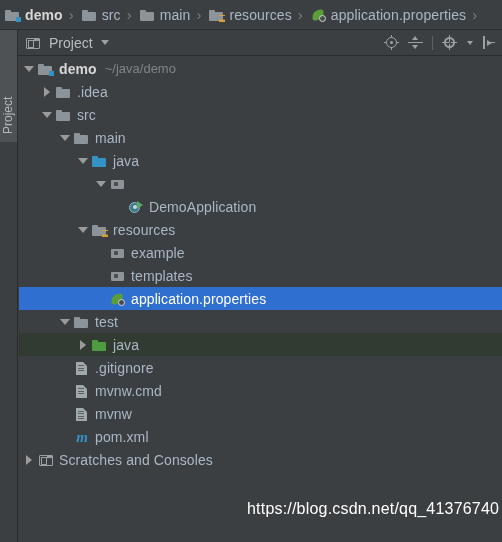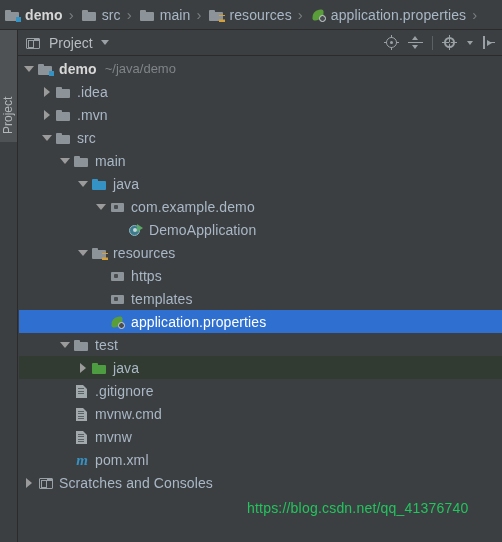--- a/index.html
+++ b/index.html
@@ -260,21 +260,21 @@
     border-top:3.5px solid transparent;border-bottom:3.5px solid transparent;
     border-left:5px solid #9aa1a6;
   }
   .ico-hide .ln { position:absolute; left:5px; top:7px; width:8px;height:1.4px;background:#9aa1a6;}
 
   .tw-tabico { width:16px;height:16px; position:relative; margin-left:7px;}
 
   
   .watermark {
     position:absolute; left:247px; top:500px;
-    font-size:14px; color:#22c55e; letter-spacing:.2px;
+    font-size:16px; color:#ffffff; letter-spacing:.2px;
     pointer-events:none;
     text-align:center;
   }
 </style>
 </head>
 <body>
 
 <div id="app">
 
   <div class="breadcrumb-bar" id="breadcrumb">
@@ -394,31 +394,20 @@
         <span class="ico">
           <span class="folder">
             <span class="tab-p"></span>
             <span class="body-p"></span>
           </span>
         </span>
         <span class="label">.idea</span>
       </div>
       <div class="row">
         <span style="flex: 0 0 23px; height: 1px;"></span>
-        <span class="arrow collapsed"></span>
-        <span class="ico">
-          <span class="folder">
-            <span class="tab-p"></span>
-            <span class="body-p"></span>
-          </span>
-        </span>
-        <span class="label">.mvn</span>
-      </div>
-      <div class="row">
-        <span style="flex: 0 0 23px; height: 1px;"></span>
         <span class="arrow expanded"></span>
         <span class="ico">
           <span class="folder">
             <span class="tab-p"></span>
             <span class="body-p"></span>
           </span>
         </span>
         <span class="label">src</span>
       </div>
       <div class="row">
@@ -442,21 +431,20 @@
           </span>
         </span>
         <span class="label">java</span>
       </div>
       <div class="row">
         <span style="flex: 0 0 77px; height: 1px;"></span>
         <span class="arrow expanded"></span>
         <span class="ico">
           <span class="pkg"></span>
         </span>
-        <span class="label">com.example.demo</span>
       </div>
       <div class="row">
         <span style="flex: 0 0 95px; height: 1px;"></span>
         <span class="arrow"></span>
         <span class="ico">
           <span class="bootcls">
             <span class="circ"></span>
             <span class="dot"></span>
             <span class="run"></span>
           </span>
@@ -474,21 +462,21 @@
           </span>
         </span>
         <span class="label">resources</span>
       </div>
       <div class="row">
         <span style="flex: 0 0 77px; height: 1px;"></span>
         <span class="arrow"></span>
         <span class="ico">
           <span class="pkg"></span>
         </span>
-        <span class="label">https</span>
+        <span class="label">example</span>
       </div>
       <div class="row">
         <span style="flex: 0 0 77px; height: 1px;"></span>
         <span class="arrow"></span>
         <span class="ico">
           <span class="pkg"></span>
         </span>
         <span class="label">templates</span>
       </div>
       <div class="row selected">

